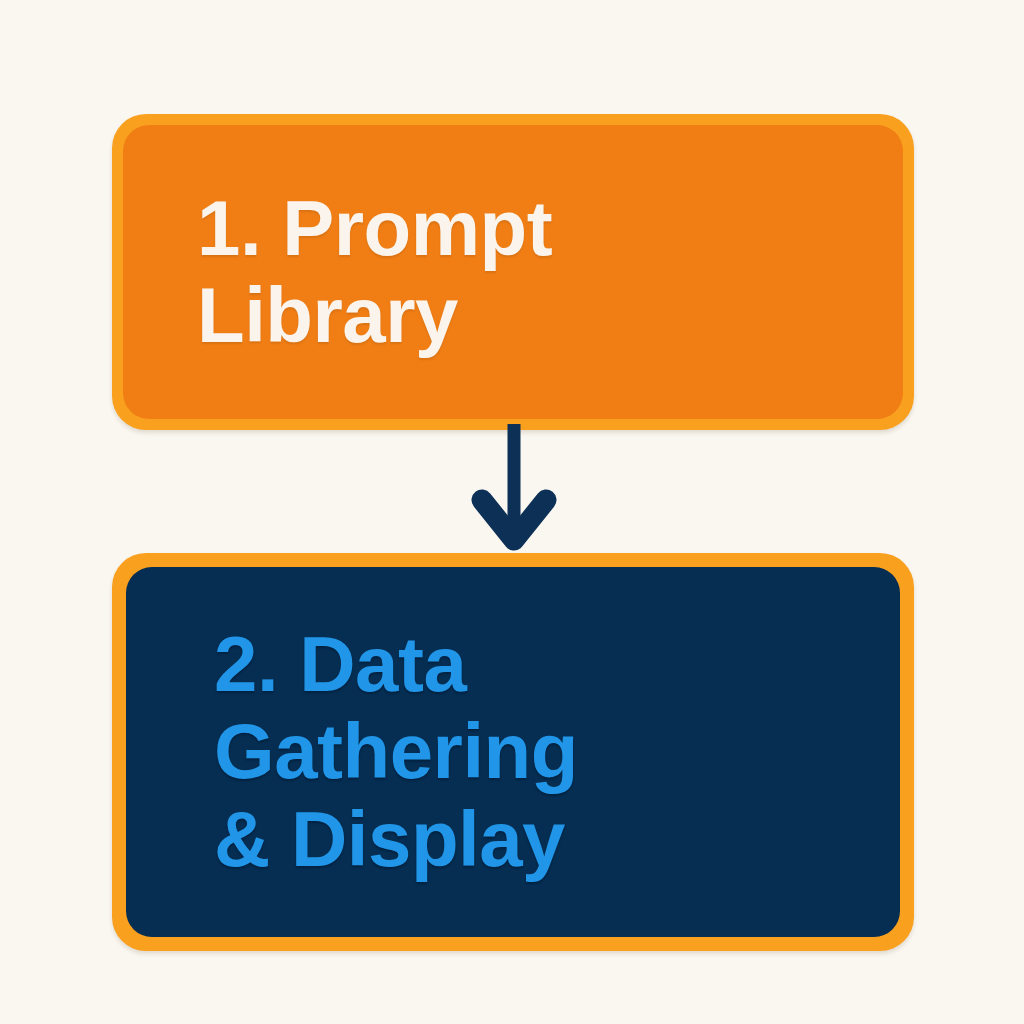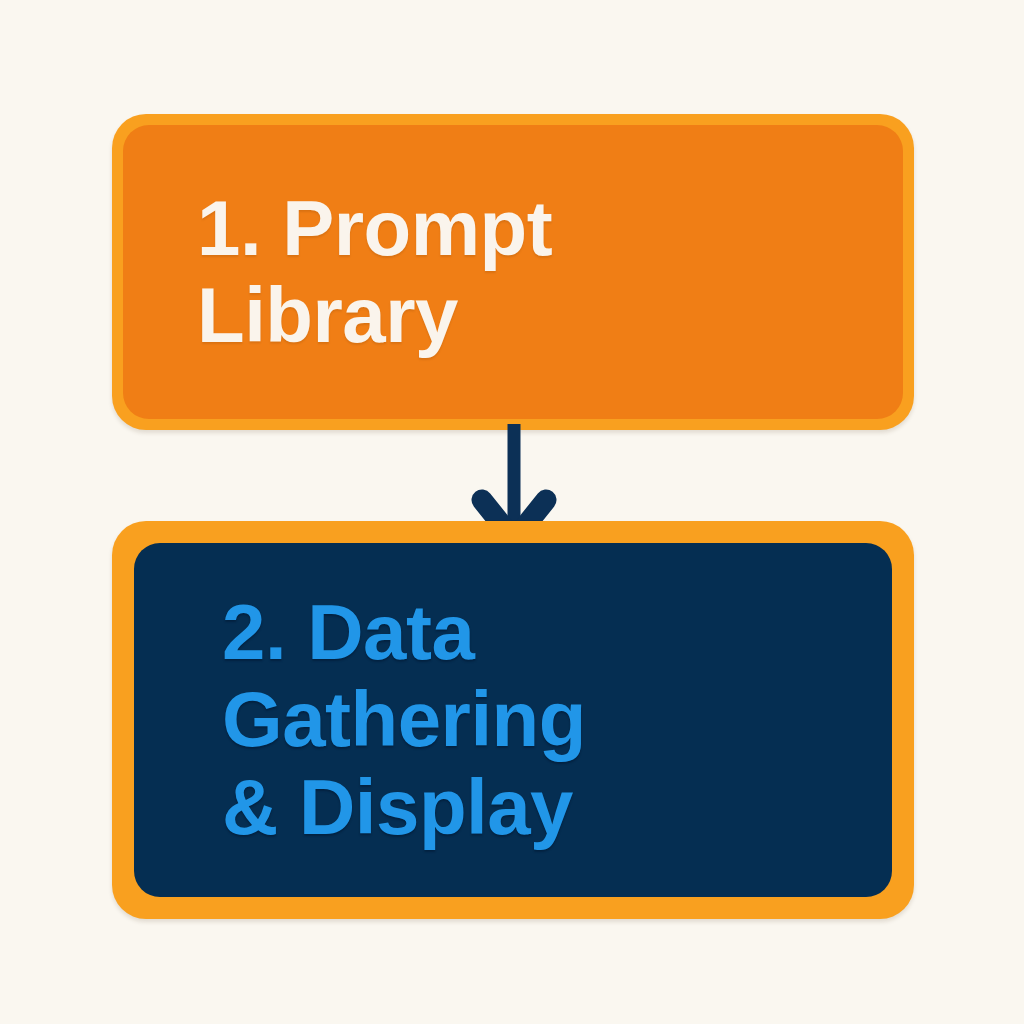--- a/index.html
+++ b/index.html
@@ -63,25 +63,25 @@
   }
   #node-prompt-library .node-label {
     color: #FAF4EC;
     font-size: 78px;
     text-shadow: 0 2px 2px rgba(120, 60, 0, 0.18);
   }
 
   
   #node-data-gathering {
     left: 112px;
-    top: 521px;
+    top: 553px;
     width: 802px;
     height: 398px;
     background: #F9A01F;
-    padding: 22px;
+    padding: 14px;
     box-shadow: 0 3px 4px rgba(60, 40, 10, 0.13);
   }
   #node-data-gathering .node-inner {
     background: #052E52;
     padding-left: 88px;
   }
   #node-data-gathering .node-label {
     color: #2196E8;
     font-size: 78px;
     text-shadow: 0 2px 2px rgba(0, 20, 45, 0.45);

